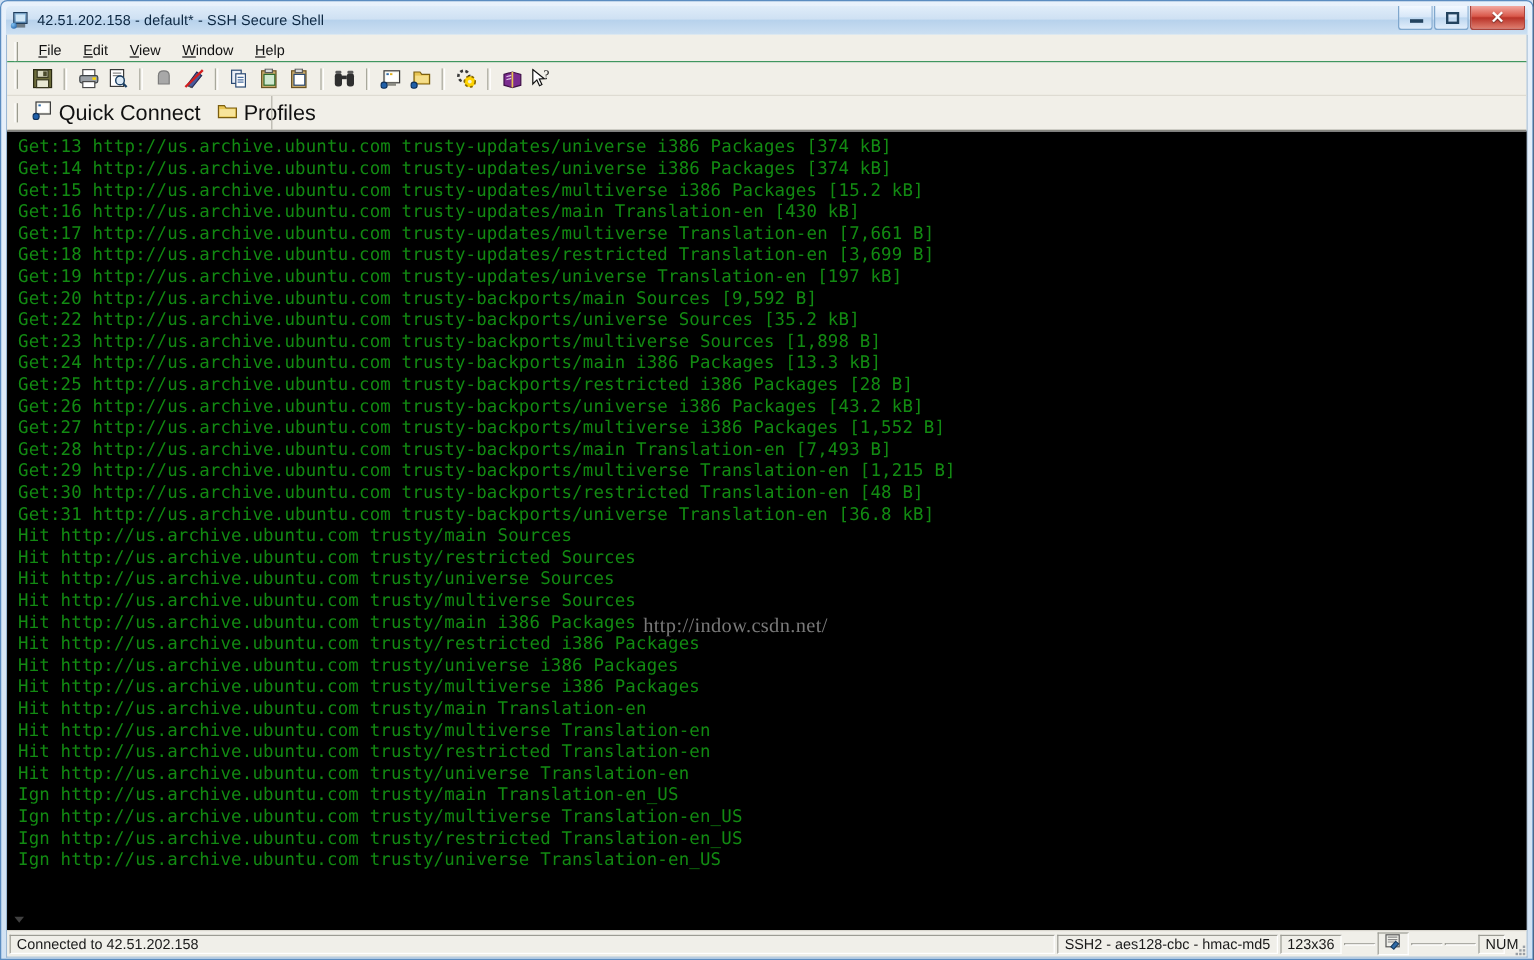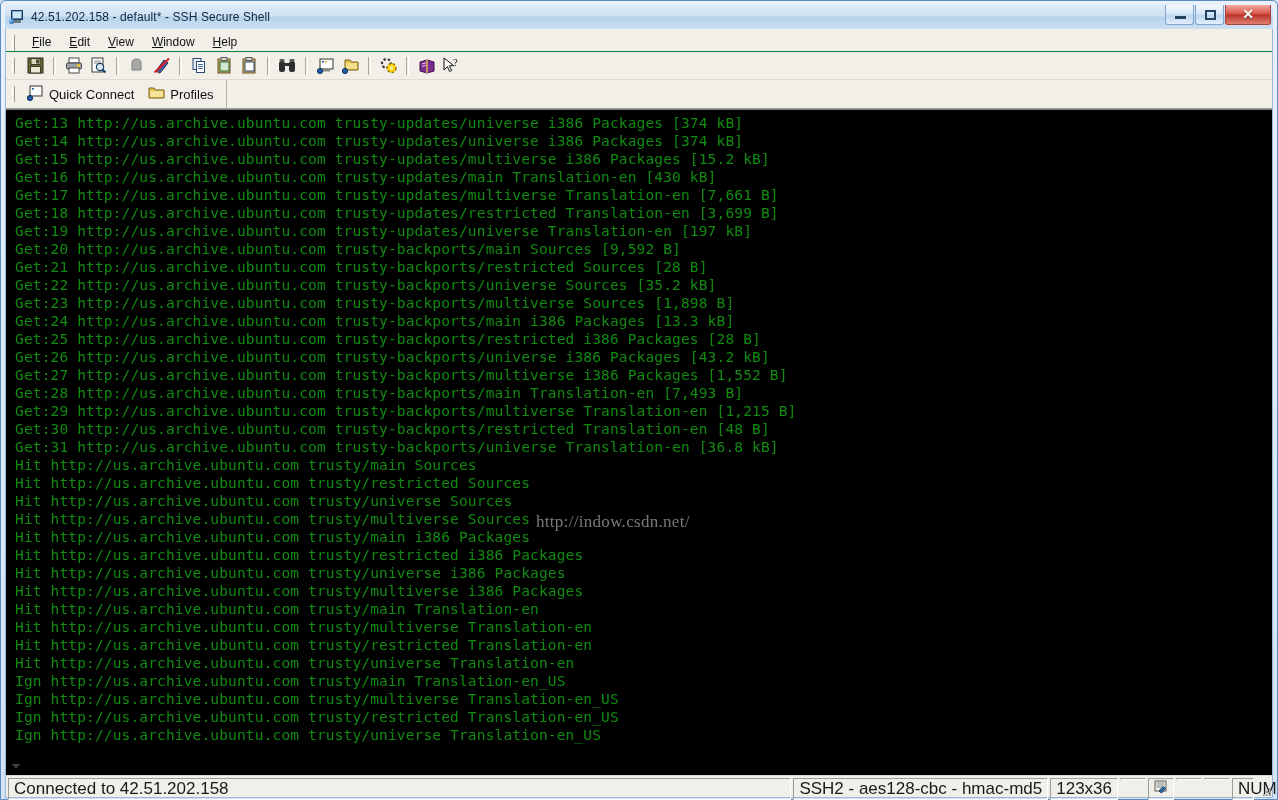--- a/index.html
+++ b/index.html
@@ -189,21 +189,21 @@
     align-items: center;
     background: #f1efe8;
     padding-left: 6px;
     border-bottom: 1px solid #9a9a90;
     position: relative;
   }
   .qb-item {
     display: flex; align-items: center;
     gap: 5px;
     padding: 2px 10px 2px 4px;
-    font-size: 13px;
+    font-size: 18px;
     color: #111;
     cursor: pointer;
     white-space: nowrap;
   }
   .quickbar::after {
     content: "";
     position: absolute;
     left: 220px; right: 0; top: 0; bottom: 0;
     border-left: 1px solid #b4b2a8;
     pointer-events: none;
@@ -306,22 +306,22 @@
     flex: 0 0 auto;
   }
 
   
   .statusbar {
     position: absolute;
     left: 0; right: 0; bottom: 0;
     height: 22px;
     background: #f0efe9;
     display: flex;
-    align-items: flex-start;
-    font-size: 17px;
+    align-items: center;
+    font-size: 12px;
     color: #1a1a1a;
     border-top: 1px solid #d9d7cf;
     box-sizing: border-box;
   }
   .sb-pane {
     border: 1px solid;
     border-color: #9c9c94 #ffffff #ffffff #9c9c94;
     margin: 2px 0 2px 2px;
     padding: 0 5px;
     display: flex; align-items: center;
@@ -554,21 +554,20 @@
 
         <div class="term" id="terminal" style="color: rgb(18, 138, 18); background: rgb(0, 0, 0);">
           <div class="term-line">Get:13 http://us.archive.ubuntu.com trusty-updates/universe i386 Packages [374 kB]</div>
             <div class="term-line">Get:14 http://us.archive.ubuntu.com trusty-updates/universe i386 Packages [374 kB]</div>
             <div class="term-line">Get:15 http://us.archive.ubuntu.com trusty-updates/multiverse i386 Packages [15.2 kB]</div>
             <div class="term-line">Get:16 http://us.archive.ubuntu.com trusty-updates/main Translation-en [430 kB]</div>
             <div class="term-line">Get:17 http://us.archive.ubuntu.com trusty-updates/multiverse Translation-en [7,661 B]</div>
             <div class="term-line">Get:18 http://us.archive.ubuntu.com trusty-updates/restricted Translation-en [3,699 B]</div>
             <div class="term-line">Get:19 http://us.archive.ubuntu.com trusty-updates/universe Translation-en [197 kB]</div>
             <div class="term-line">Get:20 http://us.archive.ubuntu.com trusty-backports/main Sources [9,592 B]</div>
-            <div class="term-line">Get:21 http://us.archive.ubuntu.com trusty-backports/restricted Sources [28 B]</div>
             <div class="term-line">Get:22 http://us.archive.ubuntu.com trusty-backports/universe Sources [35.2 kB]</div>
             <div class="term-line">Get:23 http://us.archive.ubuntu.com trusty-backports/multiverse Sources [1,898 B]</div>
             <div class="term-line">Get:24 http://us.archive.ubuntu.com trusty-backports/main i386 Packages [13.3 kB]</div>
             <div class="term-line">Get:25 http://us.archive.ubuntu.com trusty-backports/restricted i386 Packages [28 B]</div>
             <div class="term-line">Get:26 http://us.archive.ubuntu.com trusty-backports/universe i386 Packages [43.2 kB]</div>
             <div class="term-line">Get:27 http://us.archive.ubuntu.com trusty-backports/multiverse i386 Packages [1,552 B]</div>
             <div class="term-line">Get:28 http://us.archive.ubuntu.com trusty-backports/main Translation-en [7,493 B]</div>
             <div class="term-line">Get:29 http://us.archive.ubuntu.com trusty-backports/multiverse Translation-en [1,215 B]</div>
             <div class="term-line">Get:30 http://us.archive.ubuntu.com trusty-backports/restricted Translation-en [48 B]</div>
             <div class="term-line">Get:31 http://us.archive.ubuntu.com trusty-backports/universe Translation-en [36.8 kB]</div>

